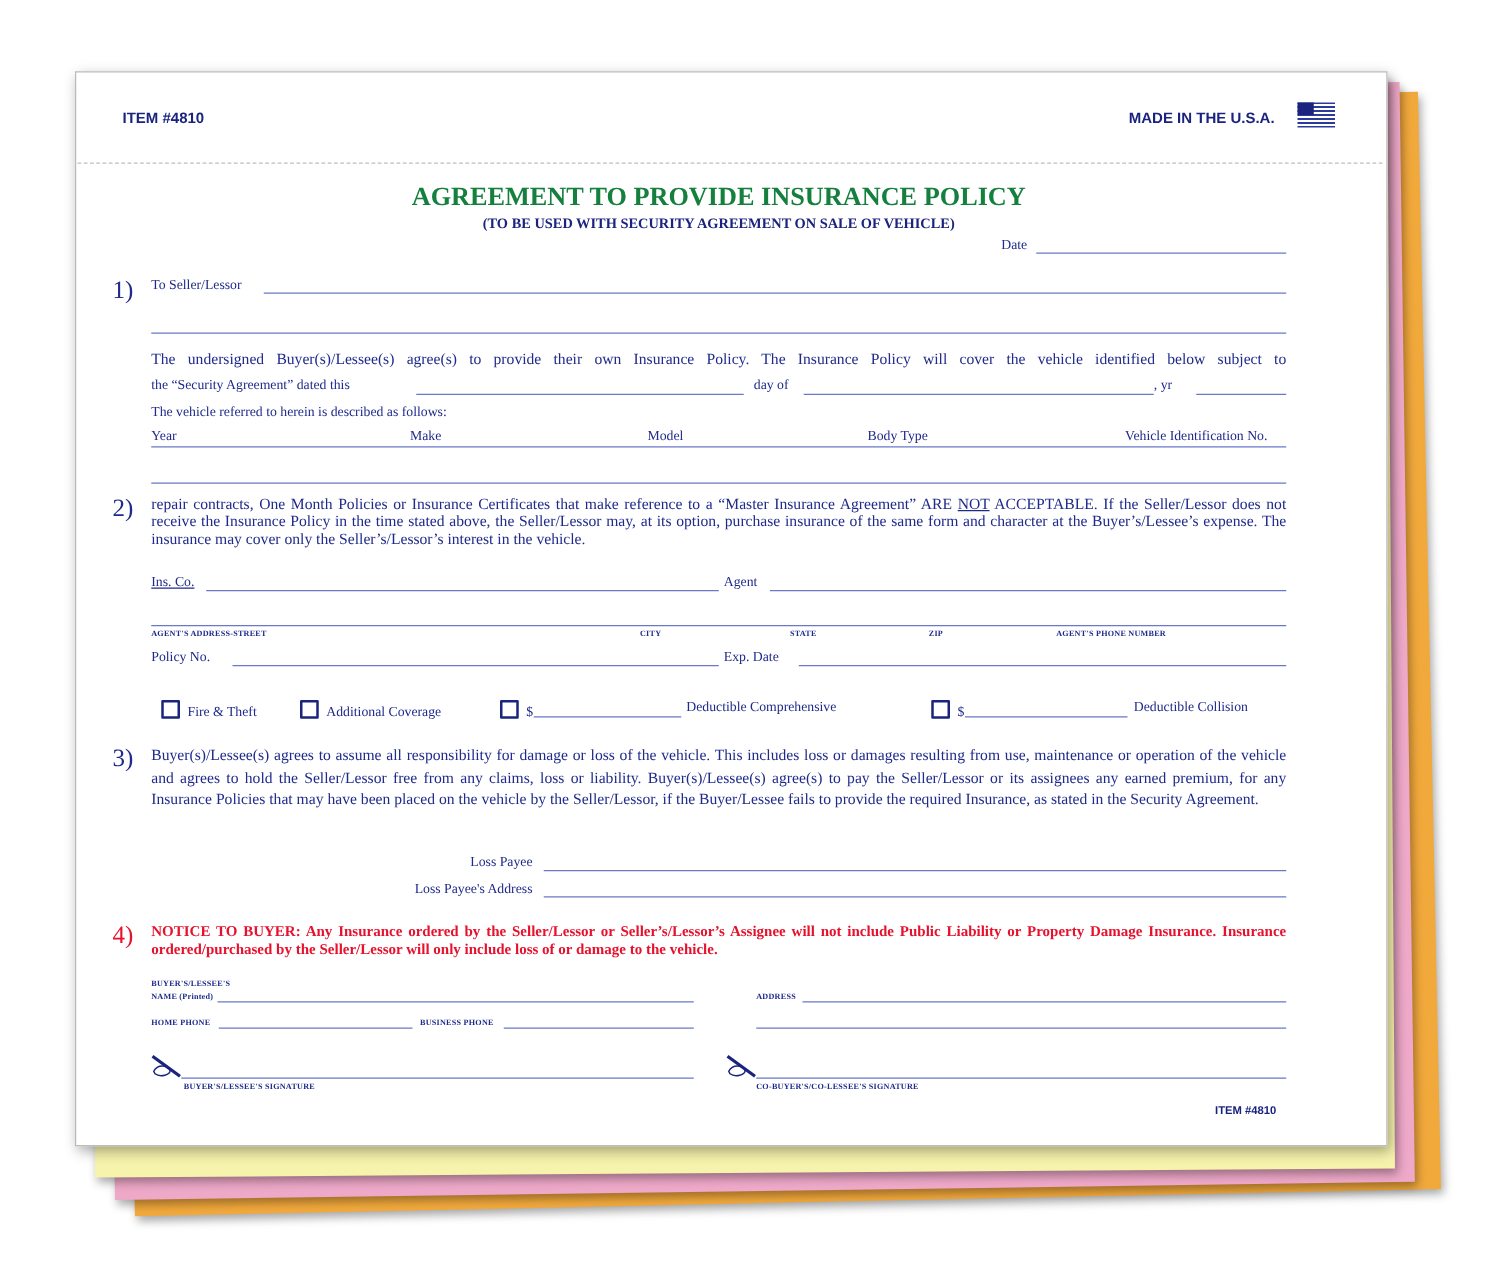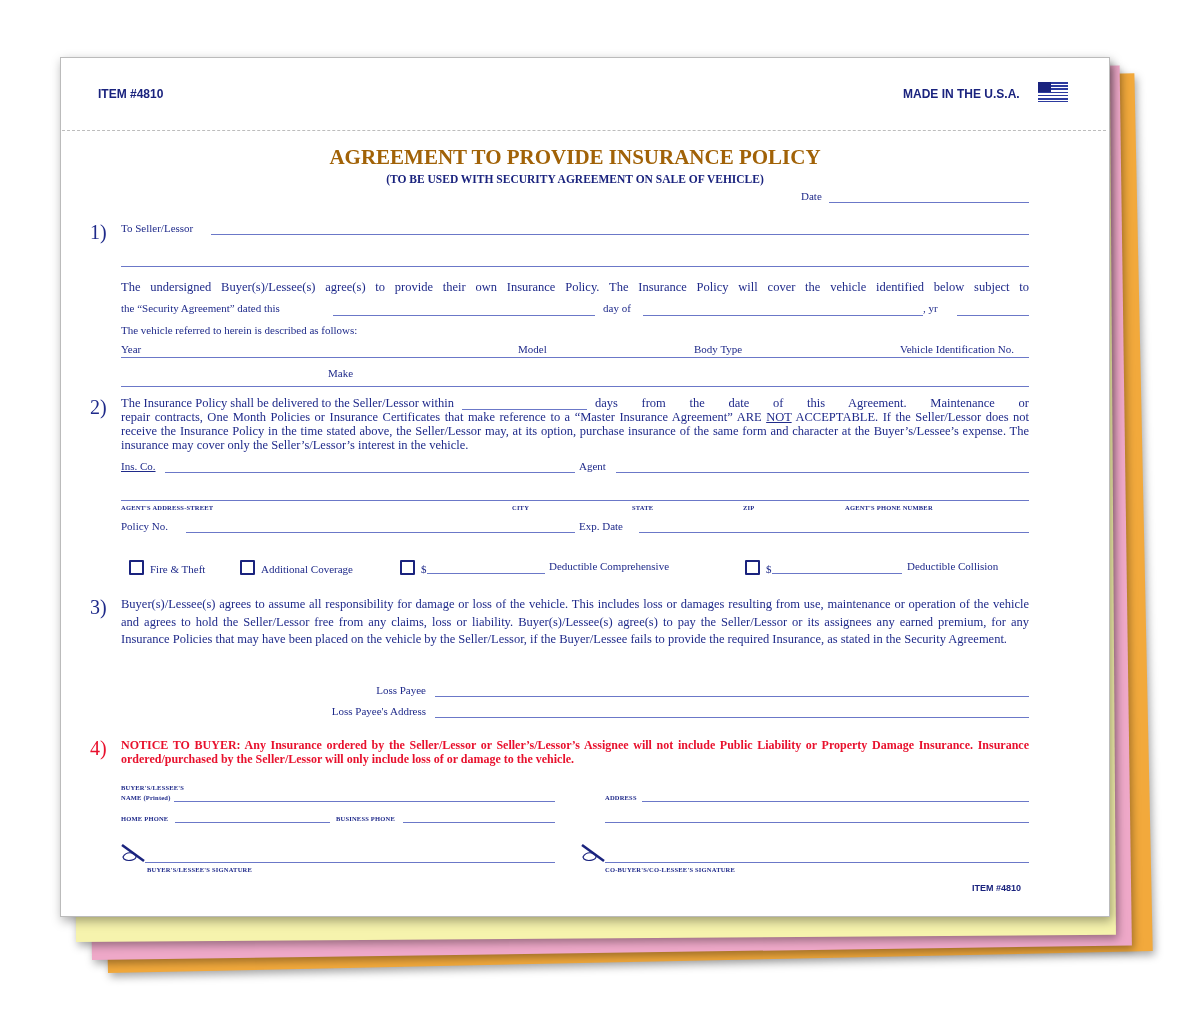--- a/index.html
+++ b/index.html
@@ -35,54 +35,49 @@
 <div class="sheet sheet-yellow"></div>
 <div class="sheet sheet-white"></div>
 
 <div class="form">
 
   <div class="abs sans navy" style="left:98px; top:87px; font-size:12px;">ITEM #4810</div>
   <div class="abs sans navy" style="left:903px; top:87px; font-size:12px;">MADE IN THE U.S.A.</div>
   <div class="flag"></div>
   <div class="perf"></div>
 
-  <div class="abs" style="left:0; width:1150px; top:145px; text-align:center; font-size:21px; font-weight:bold; color:#a16207;">AGREEMENT TO PROVIDE INSURANCE POLICY</div>
+  <div class="abs" style="left:0; width:1150px; top:145px; text-align:center; font-size:21px; font-weight:bold; color:#15803d;">AGREEMENT TO PROVIDE INSURANCE POLICY</div>
   <div class="abs" style="left:0; width:1150px; top:173px; text-align:center; font-size:11.5px; font-weight:bold; color:#1a237e;">(TO BE USED WITH SECURITY AGREEMENT ON SALE OF VEHICLE)</div>
   <div class="abs t12" style="left:801px; top:190px;">Date</div>
   <div class="line" style="left:829px; top:202px; width:200px;"></div>
 
   <div class="abs num" style="left:90px; top:221px;">1)</div>
   <div class="abs t12" style="left:121px; top:222px;">To Seller/Lessor</div>
   <div class="line" style="left:211px; top:234px; width:818px;"></div>
   <div class="line" style="left:121px; top:266px; width:908px;"></div>
 
   <div class="para" style="left:121px; top:280px; width:908px; text-align-last:justify;">The undersigned Buyer(s)/Lessee(s) agree(s) to provide their own Insurance Policy.  The Insurance Policy will cover the vehicle identified below subject to</div>
   <div class="abs t12" style="left:121px; top:302px;">the “Security Agreement” dated this</div>
   <div class="line" style="left:333px; top:315px; width:262px;"></div>
   <div class="abs t12" style="left:603px; top:302px;">day of</div>
   <div class="line" style="left:643px; top:315px; width:280px;"></div>
   <div class="abs t12" style="left:923px; top:302px;">, yr</div>
   <div class="line" style="left:957px; top:315px; width:72px;"></div>
   <div class="abs t12" style="left:121px; top:324px;">The vehicle referred to herein is described as follows:</div>
 
   <div class="abs t11" style="left:121px; top:343px;">Year</div>
-  <div class="abs t11" style="left:328px; top:343px;margin-top:24px;">Make</div>
+  <div class="abs t11" style="left:328px; top:343px;">Make</div>
   <div class="abs t11" style="left:518px; top:343px;">Model</div>
   <div class="abs t11" style="left:694px; top:343px;">Body Type</div>
   <div class="abs t11" style="left:900px; top:343px;">Vehicle Identification No.</div>
   <div class="line" style="left:121px; top:357px; width:908px;"></div>
   <div class="line" style="left:121px; top:386px; width:908px;"></div>
 
   <div class="abs num" style="left:90px; top:396px;">2)</div>
   <div class="para" style="left:121px; top:396px; width:908px;">
-    <div style="display:flex; justify-content:space-between; align-items:flex-end;">
-      <span>The Insurance Policy shall be delivered to the Seller/Lessor within</span>
-      <span style="display:inline-block; width:125px; border-bottom:1.5px solid #6b78c8; height:11px; margin:0 8px;"></span>
-      <span style="flex:1; text-align-last:justify; text-align:justify;">days from the date of this Agreement. Maintenance or</span>
-    </div>
     <div style="text-align:justify;"><span>repair contracts, One Month Policies or Insurance Certificates that make reference to a “Master Insurance Agreement” ARE</span> <span style="text-decoration:underline;">NOT</span> <span>ACCEPTABLE. If the Seller/Lessor does not receive the Insurance Policy in the time stated above, the Seller/Lessor may, at its option, purchase insurance of the same form and character at the Buyer’s/Lessee’s expense. The insurance may cover only the Seller’s/Lessor’s interest in the vehicle.</span></div>
   </div>
 
   <div class="abs t12" style="left:121px; top:460px; text-decoration:underline;">Ins. Co.</div>
   <div class="line" style="left:165px; top:472px; width:410px;"></div>
   <div class="abs t12" style="left:579px; top:460px;">Agent</div>
   <div class="line" style="left:616px; top:472px; width:413px;"></div>
   <div class="line" style="left:121px; top:500px; width:908px;"></div>
   <div class="abs tiny" style="left:121px; top:504px;">AGENT'S ADDRESS-STREET</div>
   <div class="abs tiny" style="left:512px; top:504px;">CITY</div>

